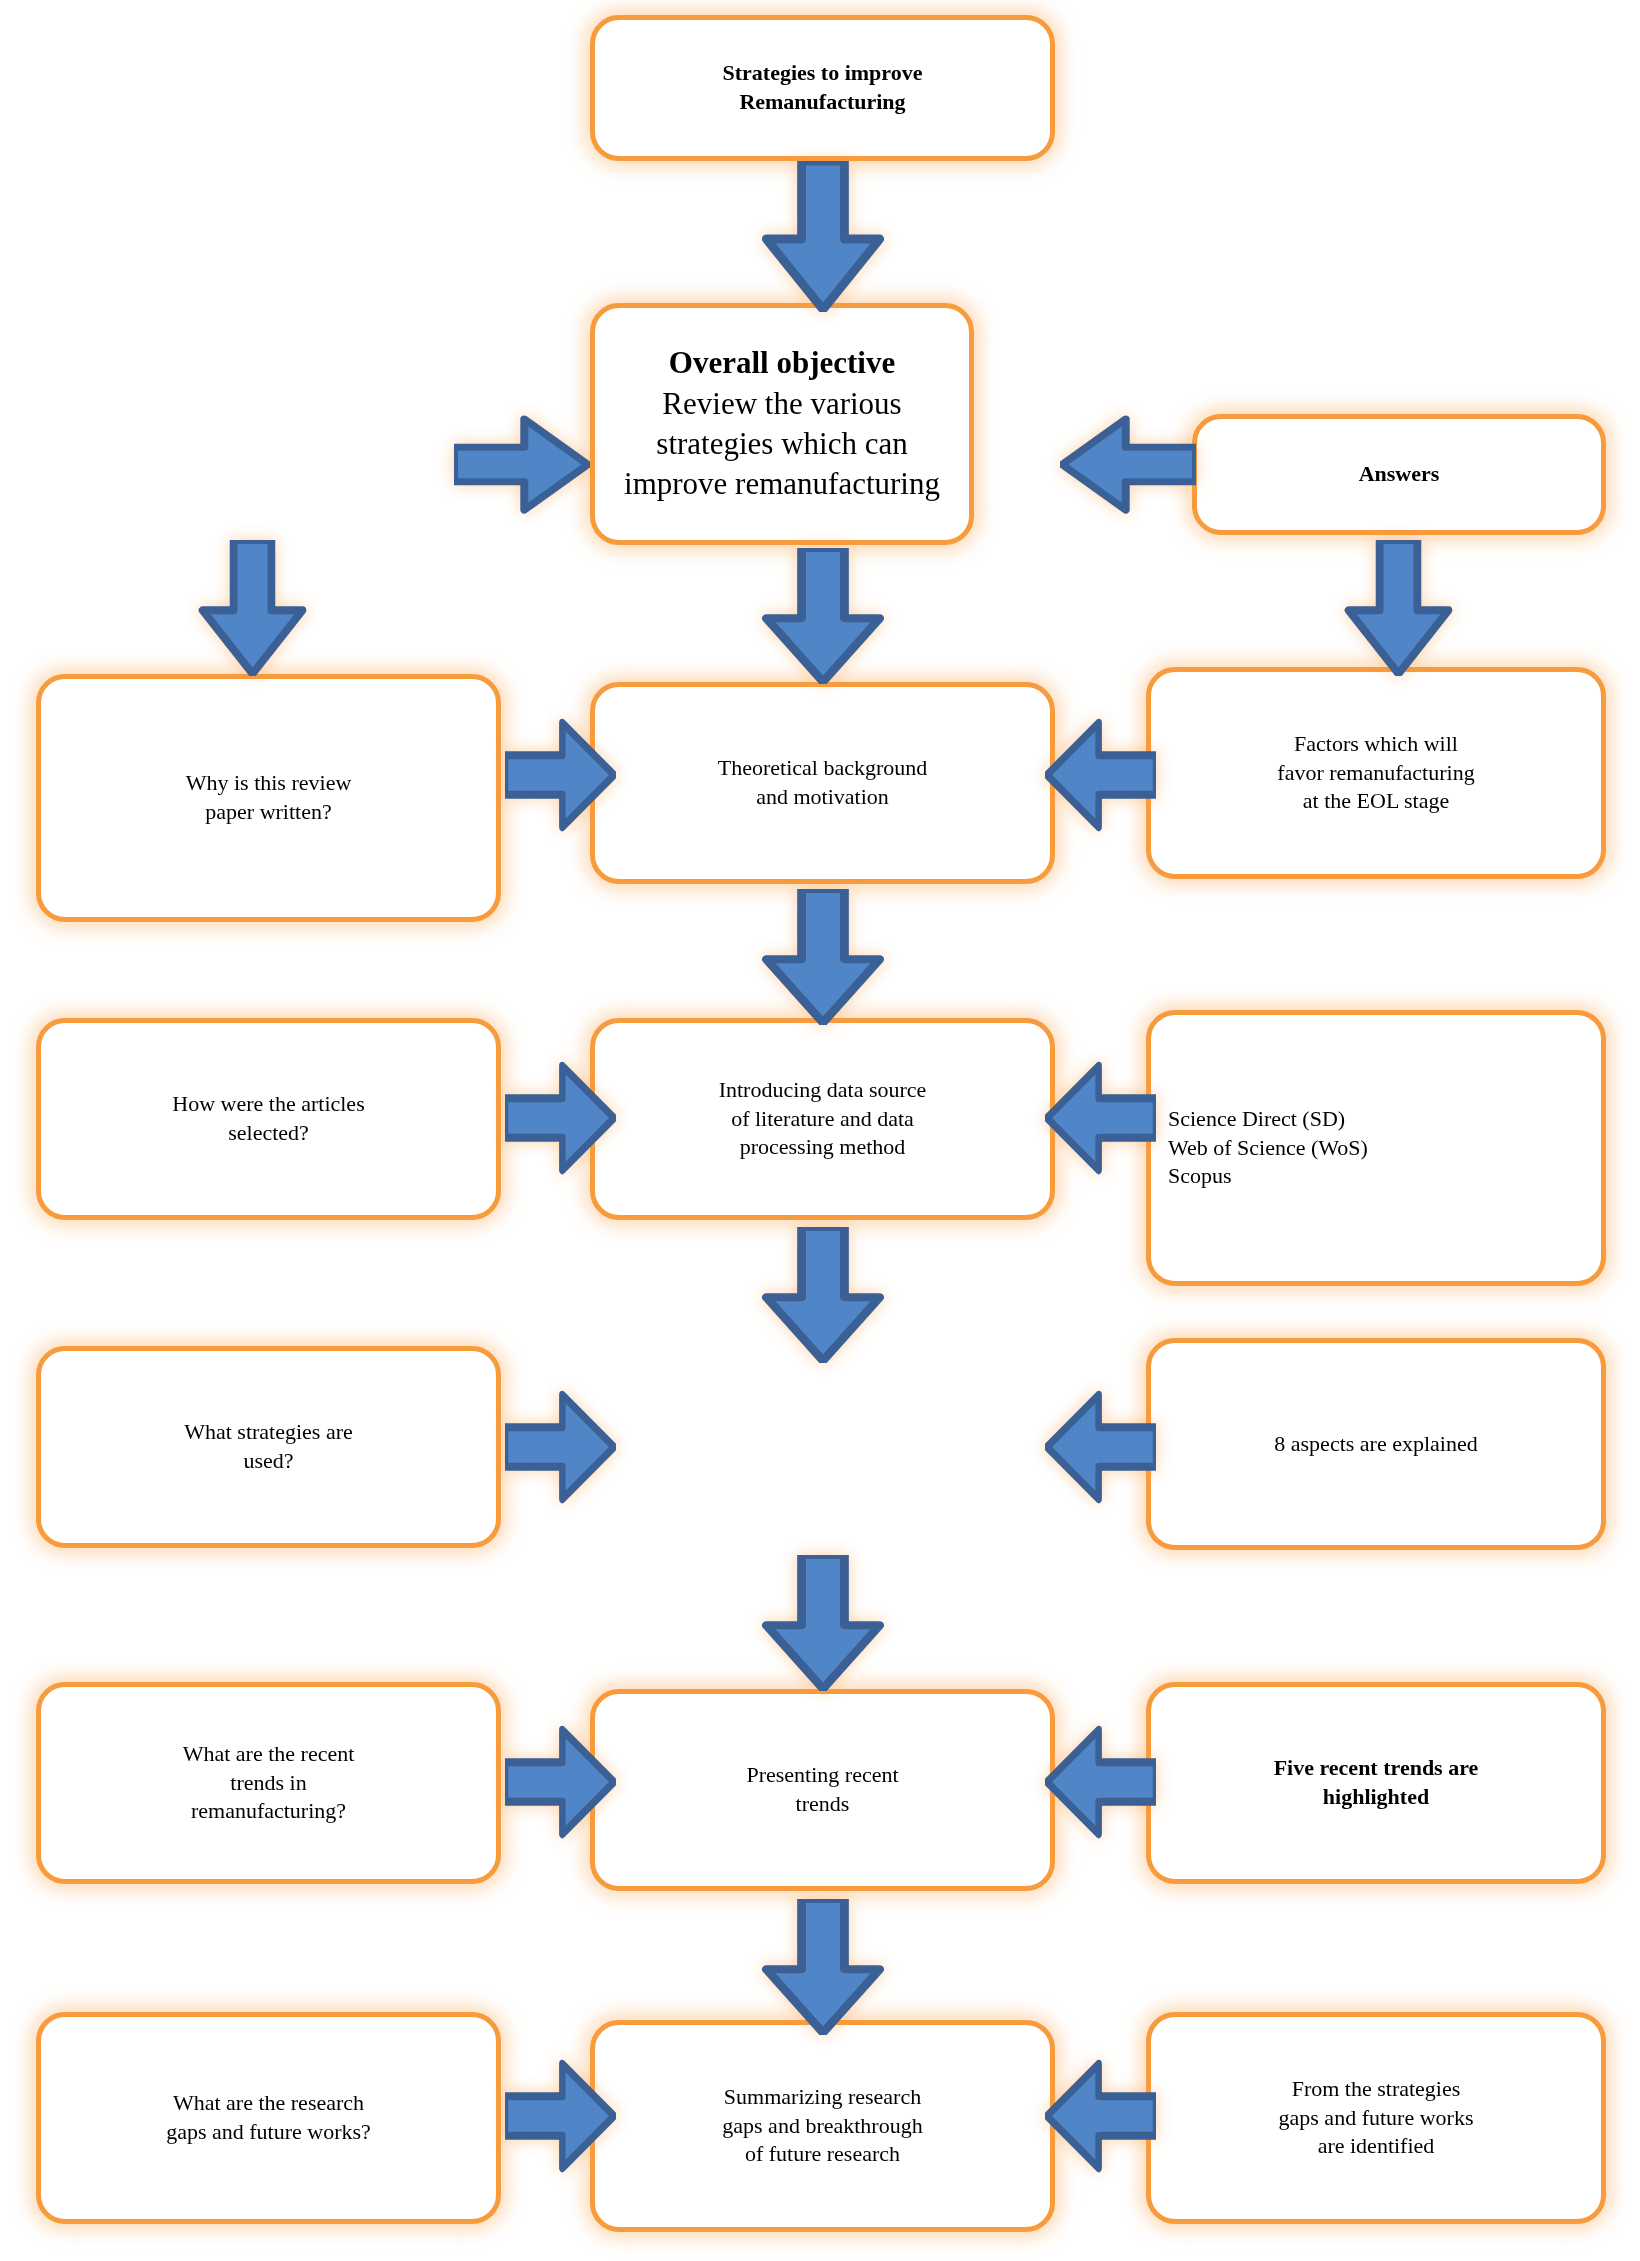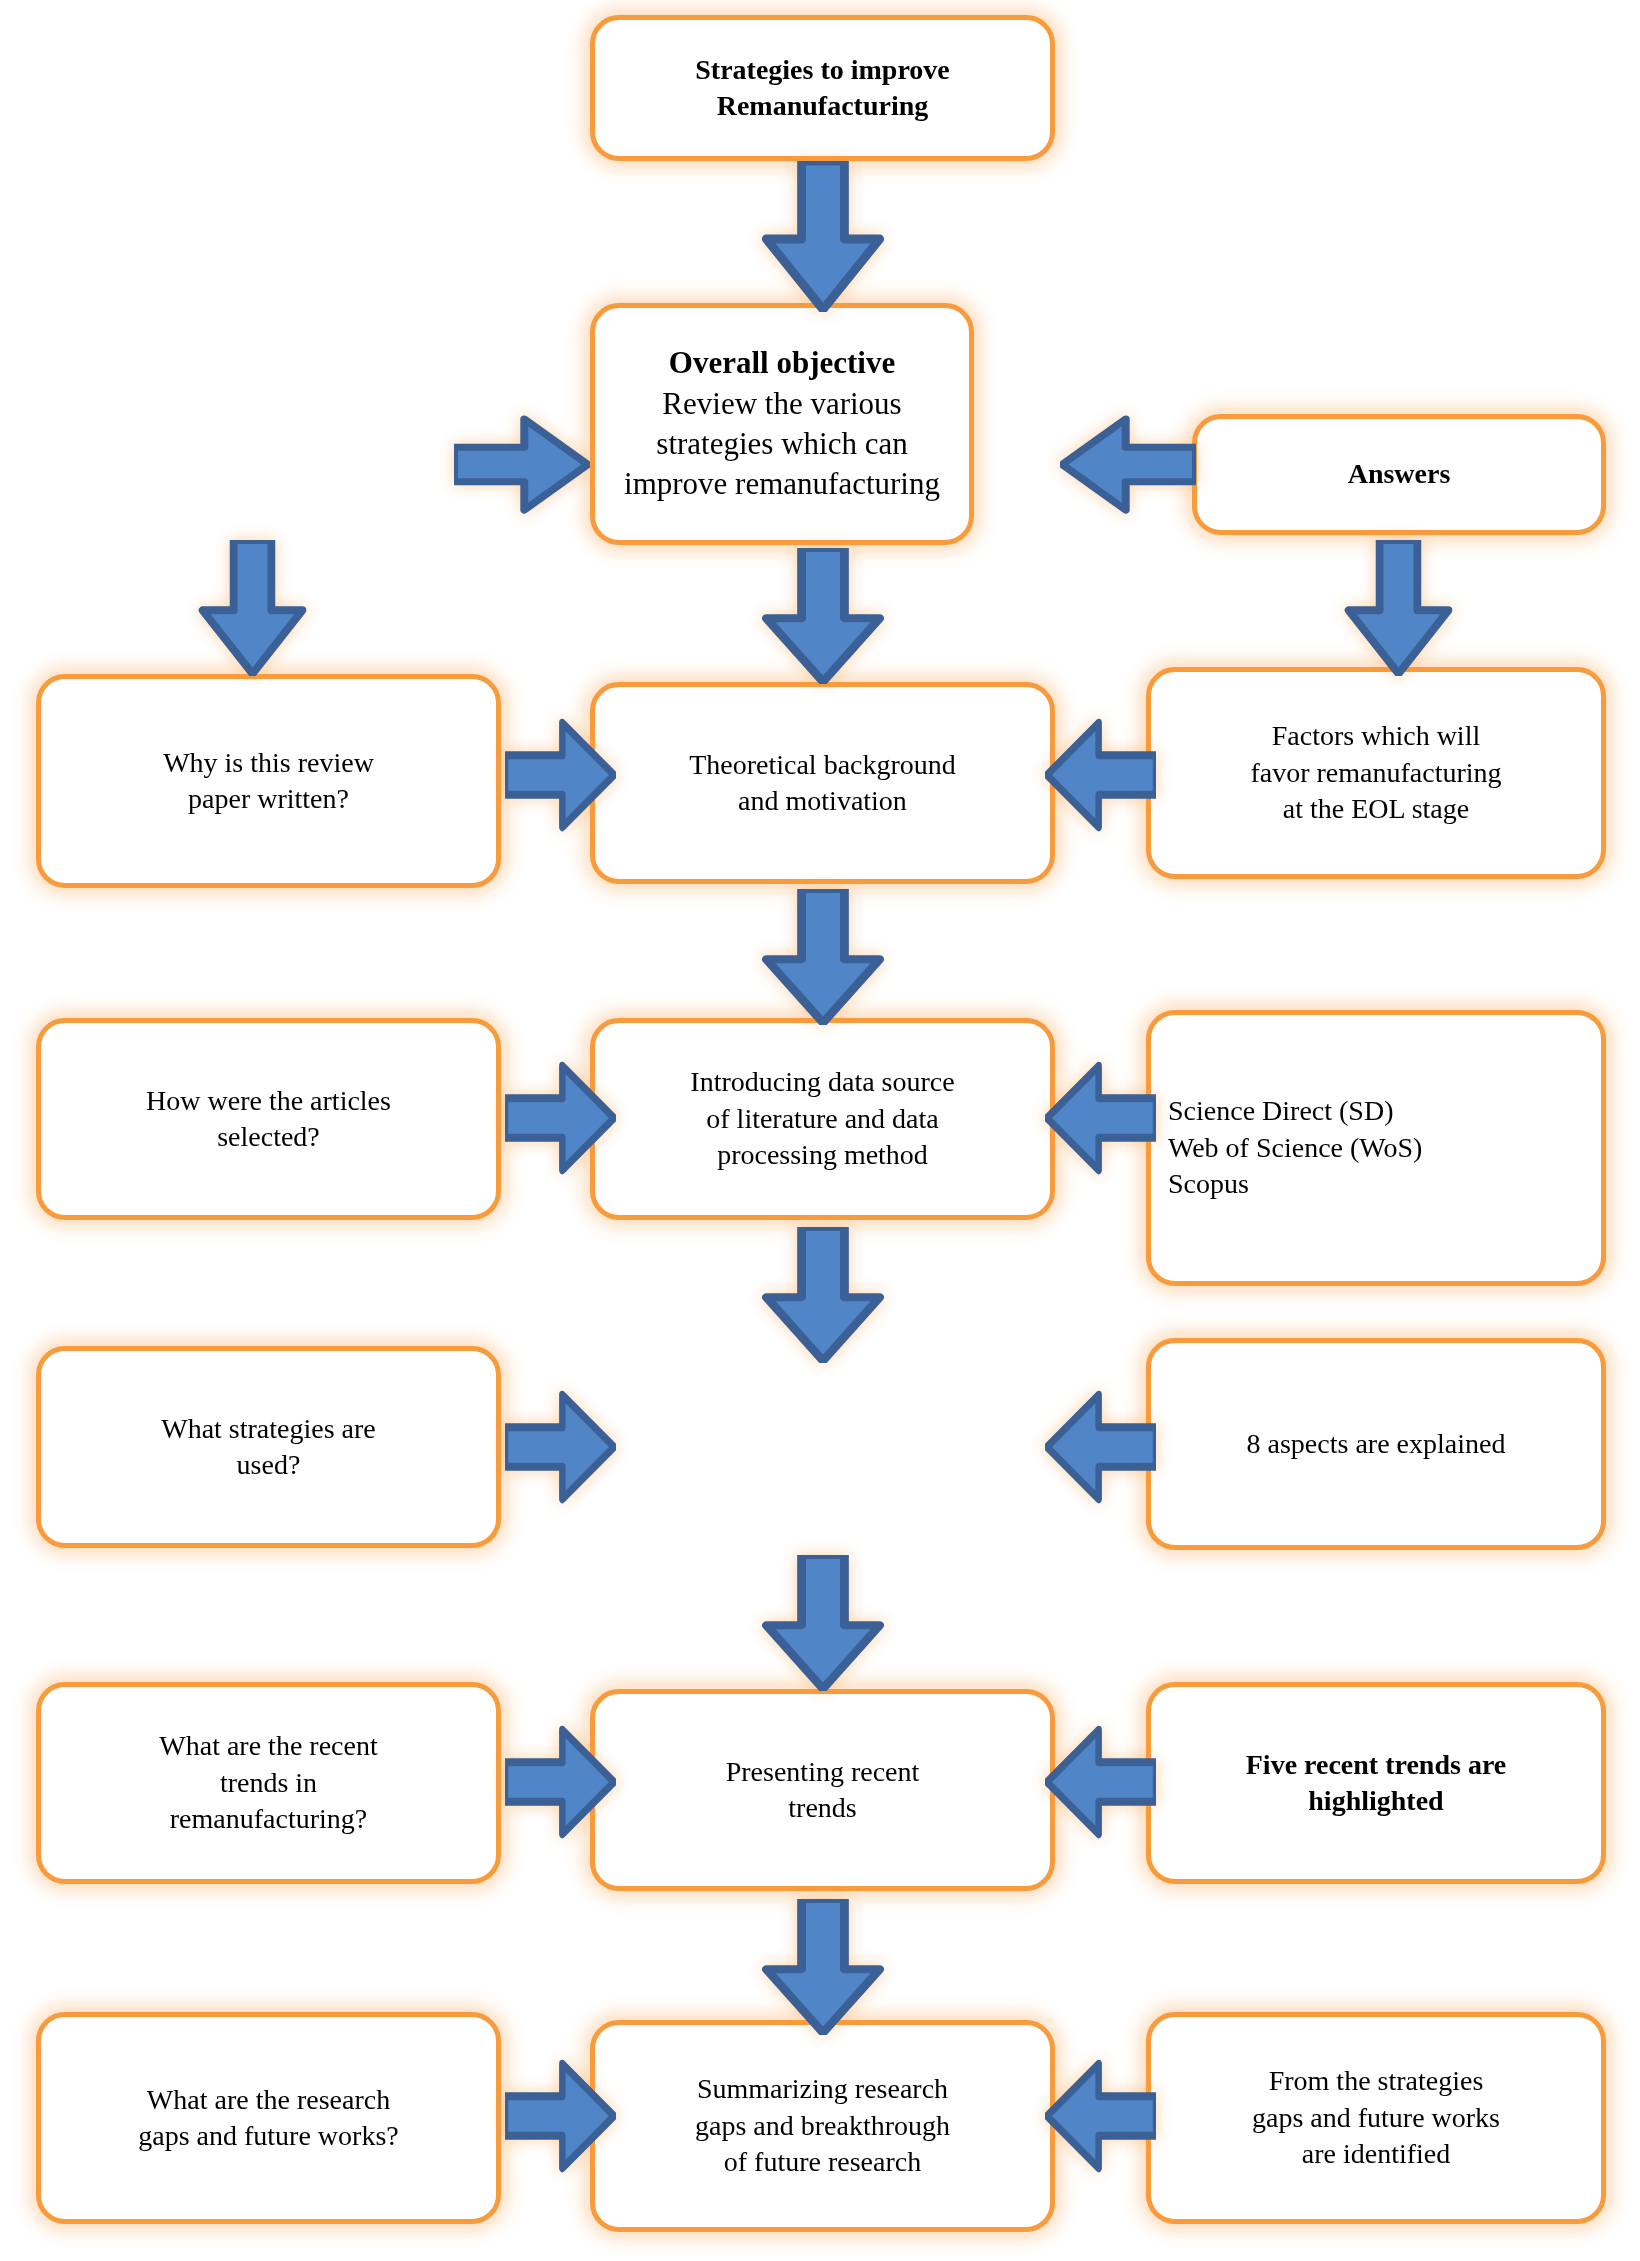--- a/index.html
+++ b/index.html
@@ -27,21 +27,21 @@
     justify-content:center;
     text-align:center;
     padding:9px 17px;
     box-shadow:0 0 17px 7px rgba(248,155,61,0.34);
     z-index:2;
   }
   .node .txt{
     display:block;
     width:100%;
     line-height:1.30;
-    font-size:28px;
+    font-size:22px;
     white-space:pre-line;
   }
   .node.bold .txt{font-weight:bold;}
   .node.leftalign{justify-content:flex-start;}
   .node.leftalign .txt{text-align:left;}
 
   .node .head{
     display:block;
     font-weight:bold;
     font-size:31px;
@@ -113,21 +113,21 @@
       <polygon points="33,0 67,0 67,62 95,62 50,118 5,62 33,62" fill="#5086C8" stroke="#3A6095" stroke-width="7" stroke-linejoin="round"></polygon>
     </svg>
   </div>
 
   <div class="arrow" style="left:1343px; top:540px; width:111px; height:136px;">
     <svg viewBox="0 0 100 120" preserveAspectRatio="none">
       <polygon points="33,0 67,0 67,62 95,62 50,118 5,62 33,62" fill="#5086C8" stroke="#3A6095" stroke-width="7" stroke-linejoin="round"></polygon>
     </svg>
   </div>
 
-  <div class="node" style="left:36px; top:674px; width:465px; height:214px;">
+  <div class="node" style="left:36px; top:674px; width:465px; height:248px;">
     <span class="txt">Why is this review
 paper written?</span>
   </div>
   <div class="arrow" style="left:505px; top:717px; width:111px; height:116px;">
     <svg viewBox="0 0 120 100" preserveAspectRatio="none">
       <polygon points="0,33 62,33 62,5 118,50 62,95 62,67 0,67" fill="#5086C8" stroke="#3A6095" stroke-width="7" stroke-linejoin="round"></polygon>
     </svg>
   </div>
   <div class="node" style="left:590px; top:682px; width:465px; height:202px;">
     <span class="txt">Theoretical background

